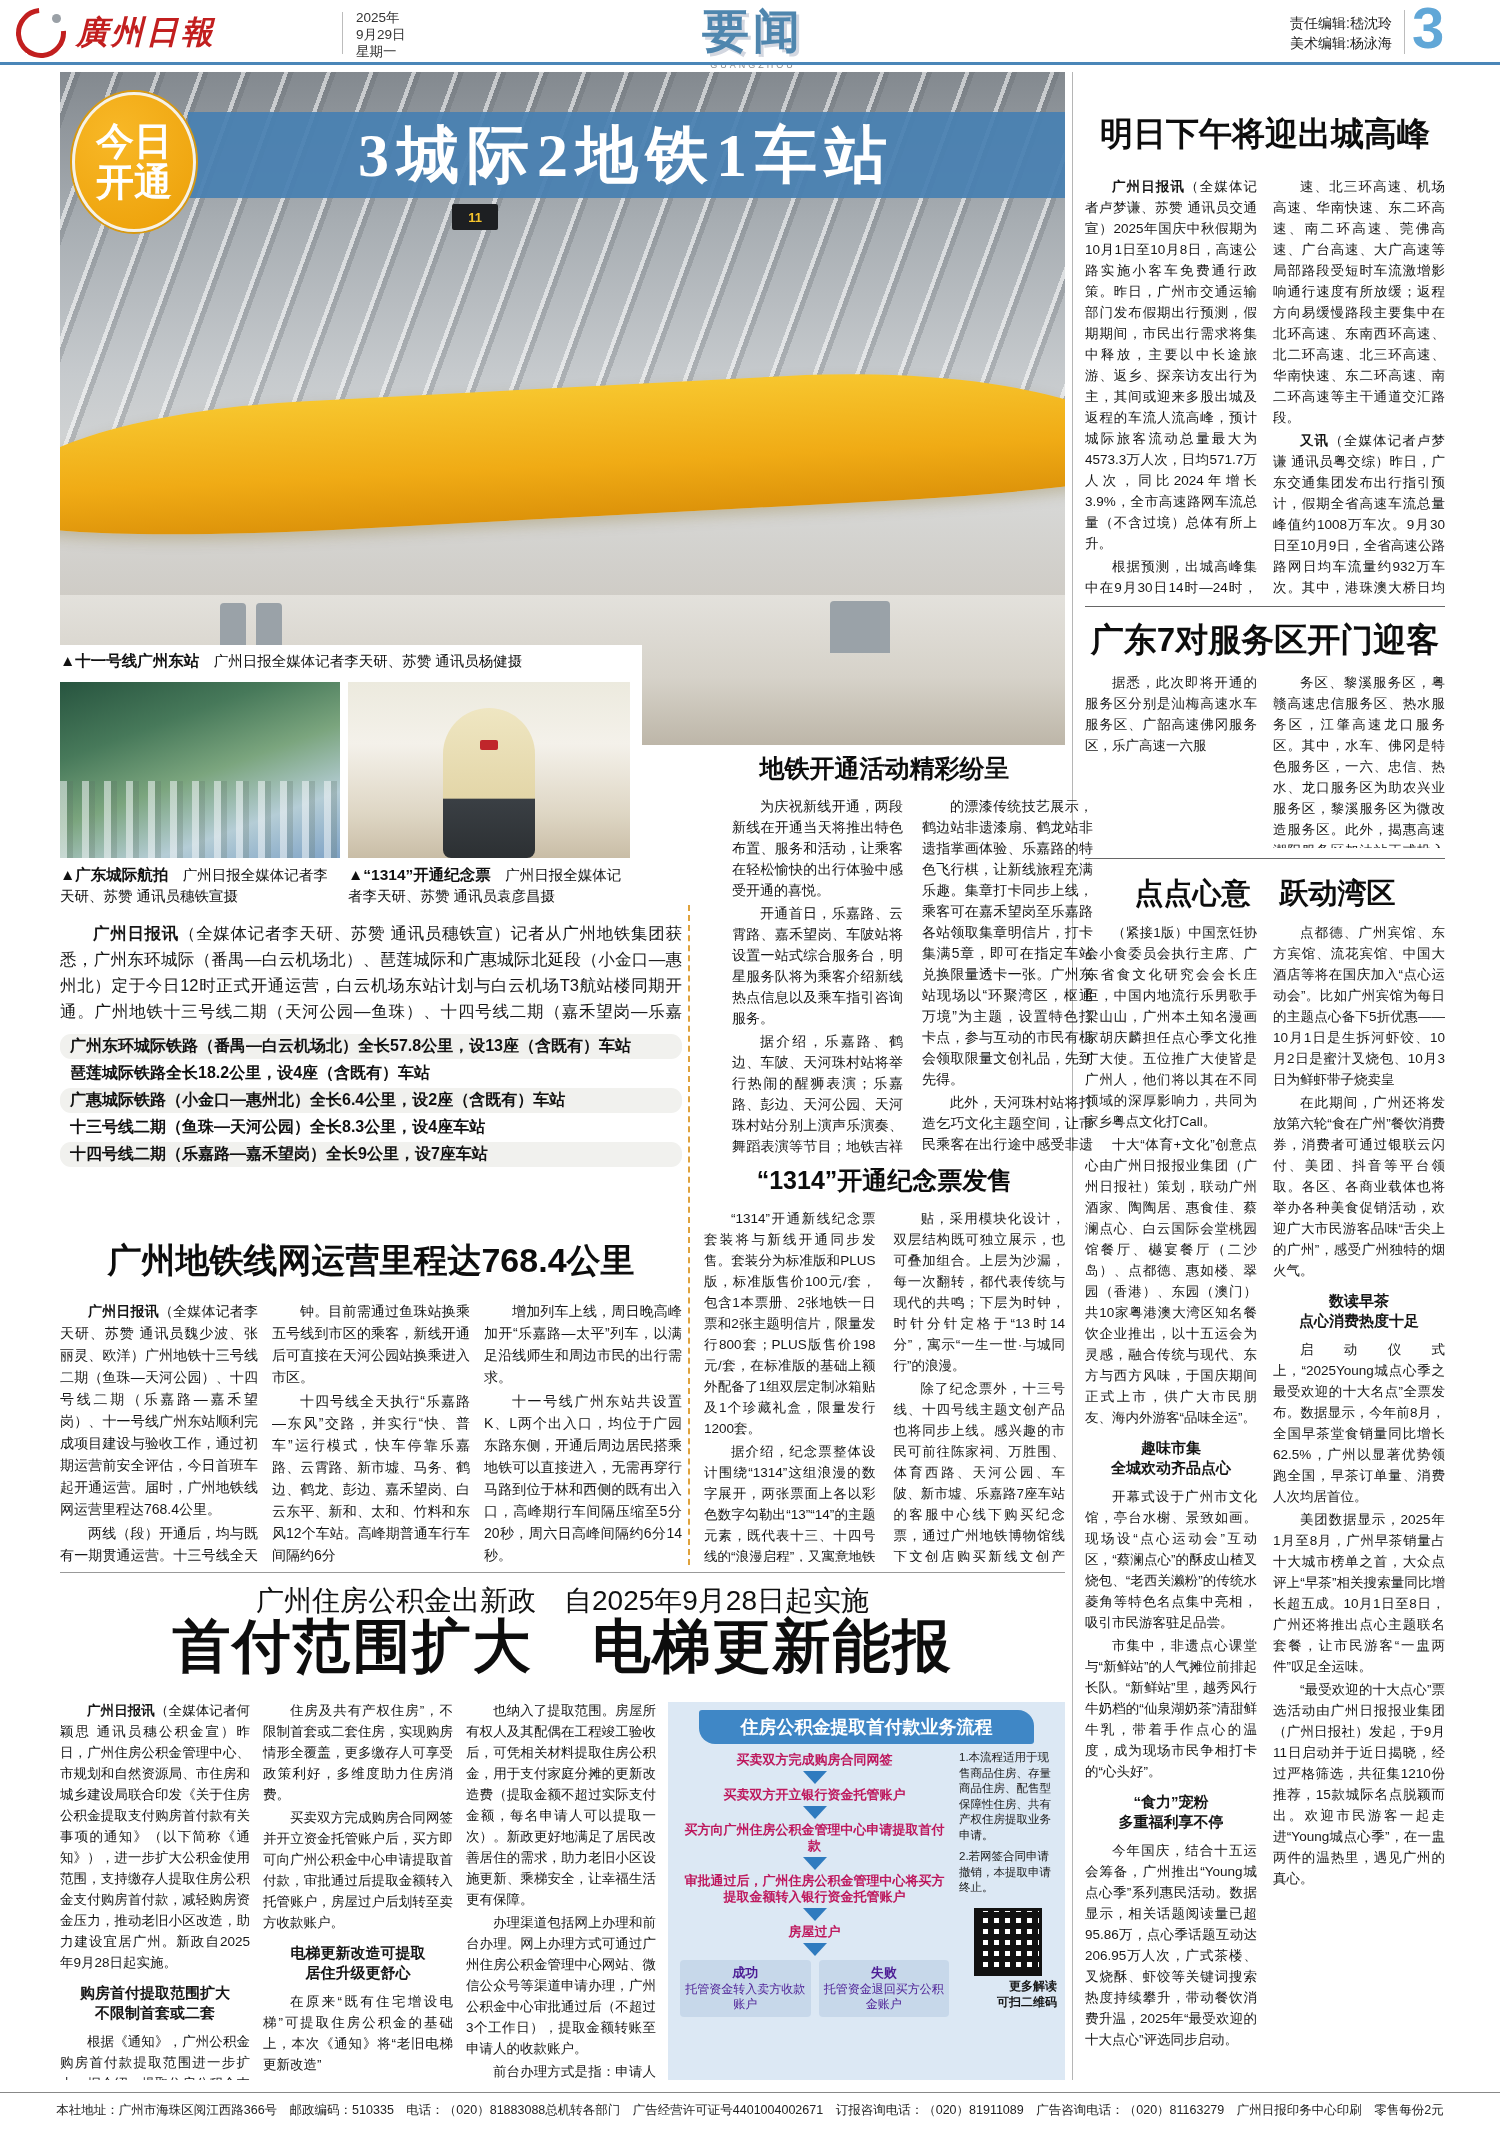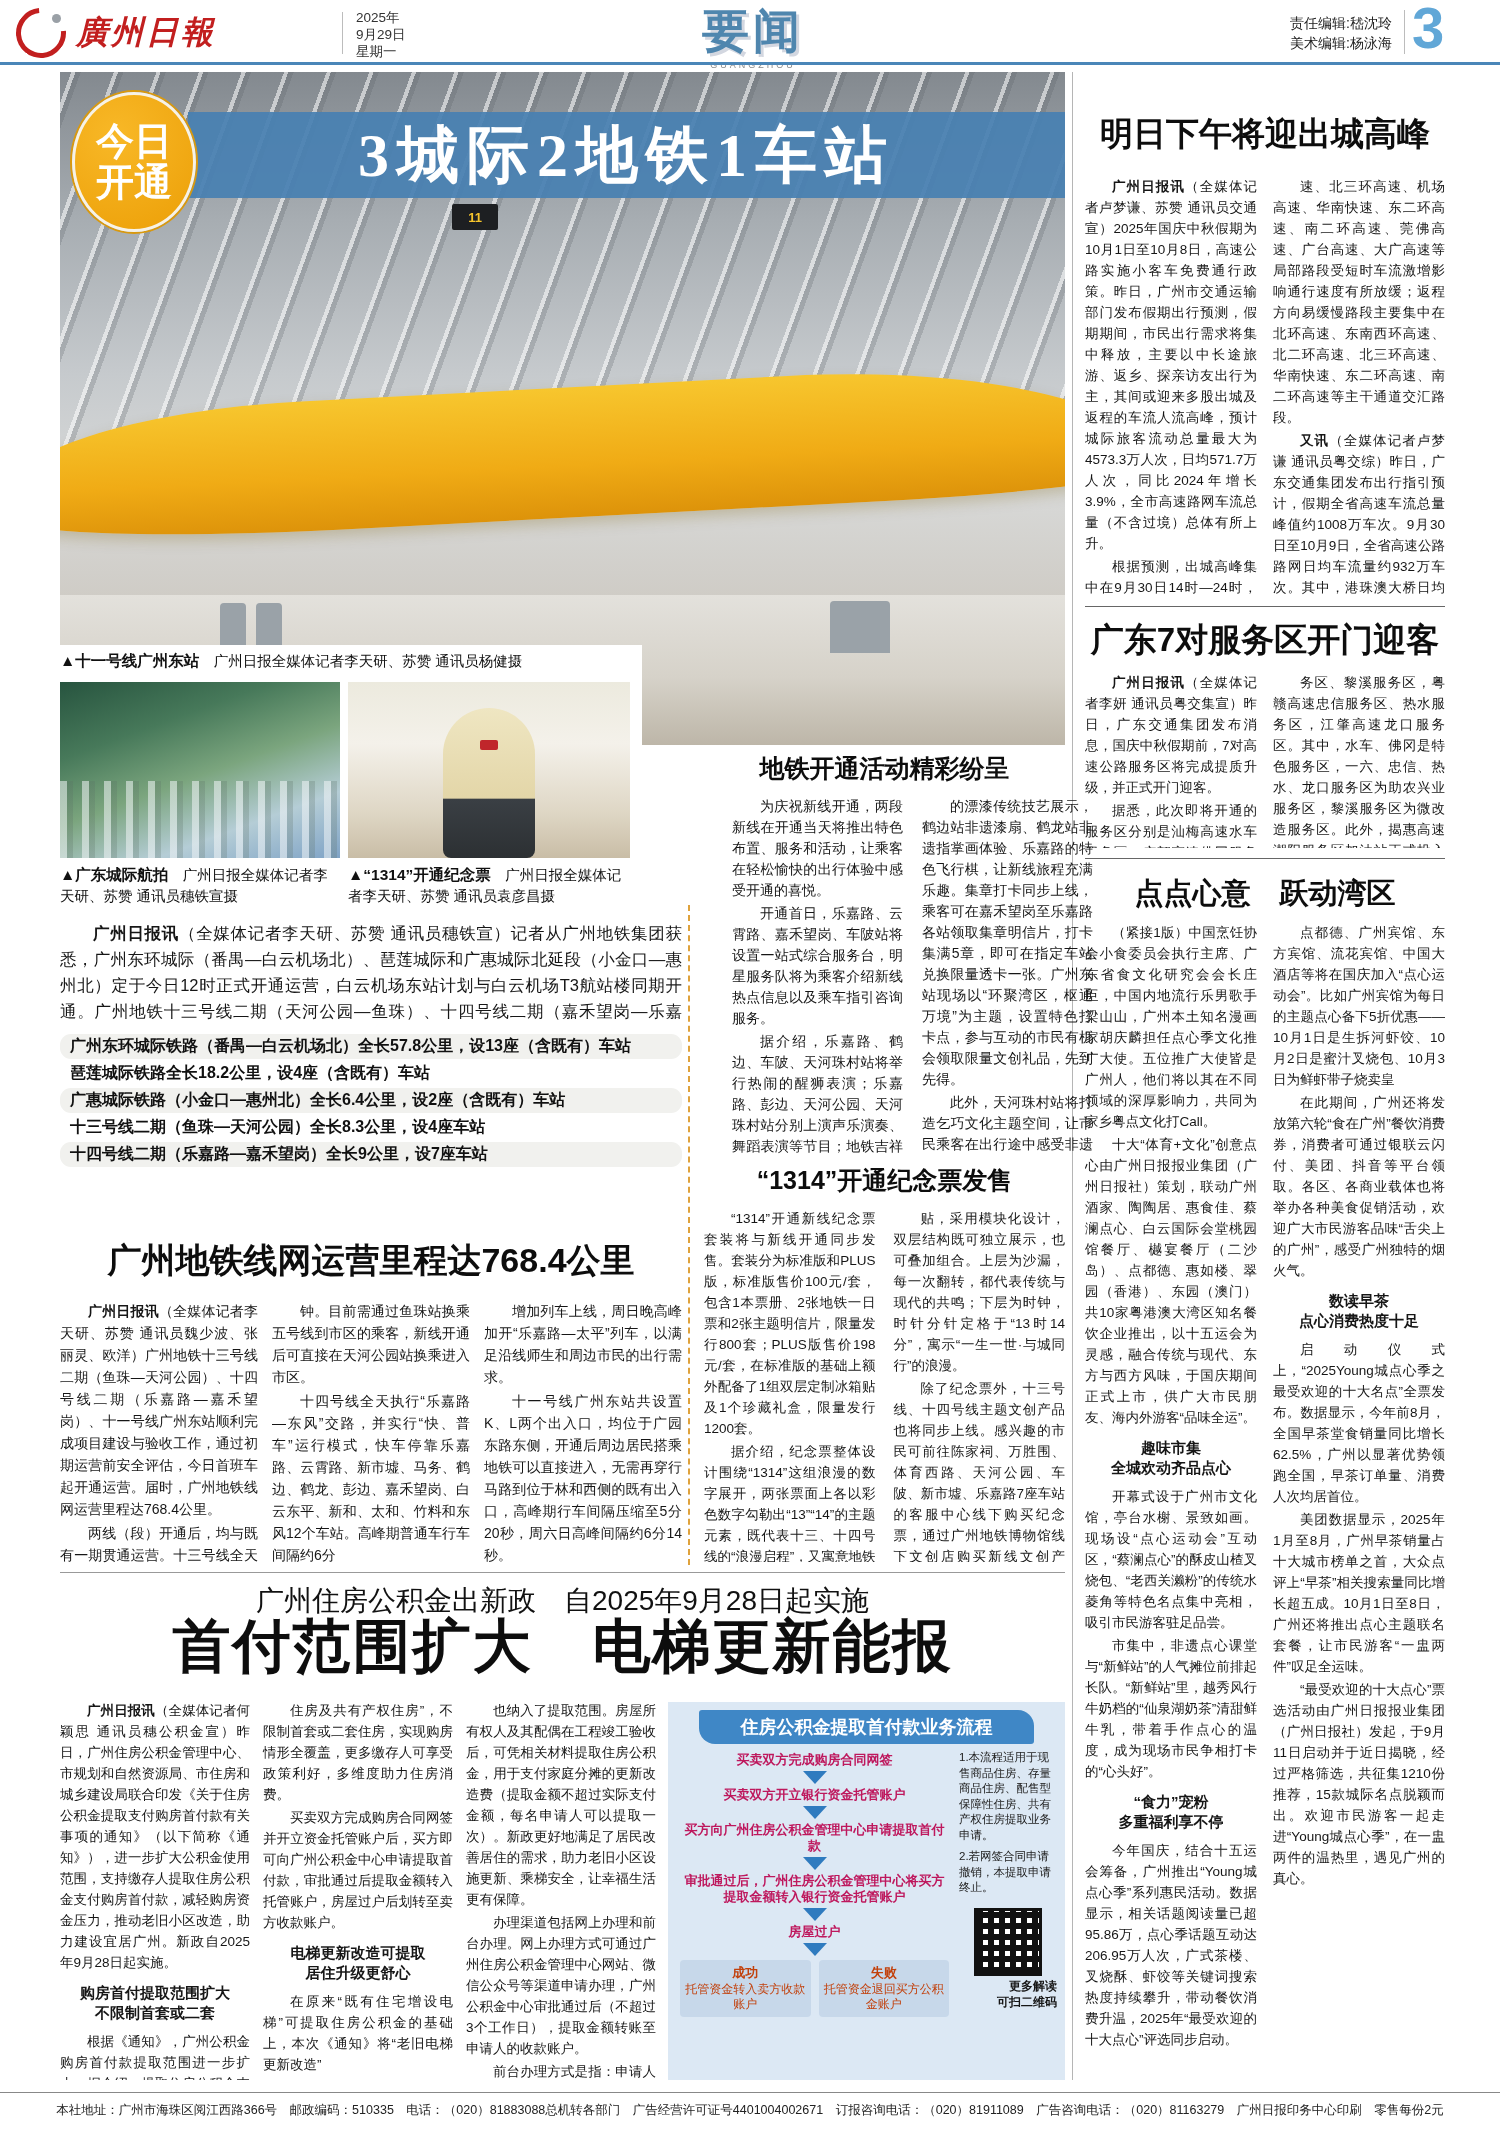--- a/index.html
+++ b/index.html
@@ -95,21 +95,21 @@
   #bcols{left:60px;top:1700px;width:596px;height:380px;gap:13px;font-size:13.5px;line-height:21px;}
   
   #flow{left:668px;top:1702px;width:397px;height:378px;background:#dce8f4;box-sizing:border-box;padding:8px 8px 6px 8px;}
   #ftitle{margin:0 auto;width:88%;background:#3f87c6;color:#fff;font-weight:bold;font-size:18px;
     text-align:center;padding:5px 0;border-radius:3px 16px 3px 16px;}
   #fbody{display:flex;margin-top:6px;}
   #fsteps{flex:1;}
   .fstep{font-weight:bold;font-size:13px;line-height:16px;text-align:center;color:#be185d;margin:2px 6px;}
   .arr{width:0;height:0;border:solid transparent;border-width:13px 12px 0 12px;border-top-color:#2f7bbf;margin:3px auto;}
   #fbranch{display:flex;gap:8px;margin:4px 4px 0 4px;}
-  .fbox{flex:1;background:#c7d8ea;border-radius:4px;padding:5px 4px;text-align:center;font-size:12px;line-height:15px;color:#c2410c;}
+  .fbox{flex:1;background:#c7d8ea;border-radius:4px;padding:5px 4px;text-align:center;font-size:12px;line-height:15px;color:#4c1d95;}
   .fbox b{display:block;font-size:13px;margin-bottom:2px;}
   #fnotecol{width:98px;margin-left:6px;display:flex;flex-direction:column;}
   .fnote{font-size:11.5px;line-height:15.5px;color:#222;margin-bottom:6px;}
   #qr{width:62px;height:62px;margin:6px auto 2px auto;background-color:#fff;
     background-image:repeating-linear-gradient(0deg,#111 0 6px,transparent 6px 11px),
                      repeating-linear-gradient(90deg,#111 0 6px,transparent 6px 11px);
     border:3px solid #111;}
   .qrcap{font-size:12px;font-weight:bold;text-align:right;line-height:16px;white-space:pre-line;}
   
   #ftr{left:0;top:2092px;width:1500px;border-top:1px solid #888;}
@@ -244,21 +244,20 @@
         <div class="para">速、北三环高速、机场高速、华南快速、东二环高速、南二环高速、莞佛高速、广台高速、大广高速等局部路段受短时车流激增影响通行速度有所放缓；返程方向易缓慢路段主要集中在北环高速、东南西环高速、北二环高速、北三环高速、华南快速、东二环高速、南二环高速等主干通道交汇路段。</div>
         <div class="para"><b>又讯</b>（全媒体记者卢梦谦 通讯员粤交综）昨日，广东交通集团发布出行指引预计，假期全省高速车流总量峰值约1008万车次。9月30日至10月9日，全省高速公路路网日均车流量约932万车次。其中，港珠澳大桥日均车流量约2.02万车次，虎门大桥日均车流量约16万车次，南沙大桥日均车流量约19万车次，黄埔大桥日均车流量约18万车次，深中通道日均车流量约16万车次。预计10月7日、8日迎来返程小高峰，车流量约951万车次。</div>
       </div>
   </div>
 
   <div class="abs thinrule" style="top:606px;"></div>
 
   <div class="abs hl" id="shl">广东7对服务区开门迎客</div>
   <div class="abs cols" id="scols">
     <div>
-        <div class="para"><b>广州日报讯</b>（全媒体记者李妍 通讯员粤交集宣）昨日，广东交通集团发布消息，国庆中秋假期前，7对高速公路服务区将完成提质升级，并正式开门迎客。</div>
         <div class="para">据悉，此次即将开通的服务区分别是汕梅高速水车服务区、广韶高速佛冈服务区，乐广高速一六服</div>
       </div>
     <div>
         <div class="para">务区、黎溪服务区，粤赣高速忠信服务区、热水服务区，江肇高速龙口服务区。其中，水车、佛冈是特色服务区，一六、忠信、热水、龙口服务区为助农兴业服务区，黎溪服务区为微改造服务区。此外，揭惠高速潮阳服务区加油站正式投入运营。</div>
       </div>
   </div>
 
   <div class="abs thinrule" style="top:858px;"></div>
 
   <div class="abs hl" id="dhl">点点心意　跃动湾区</div>

